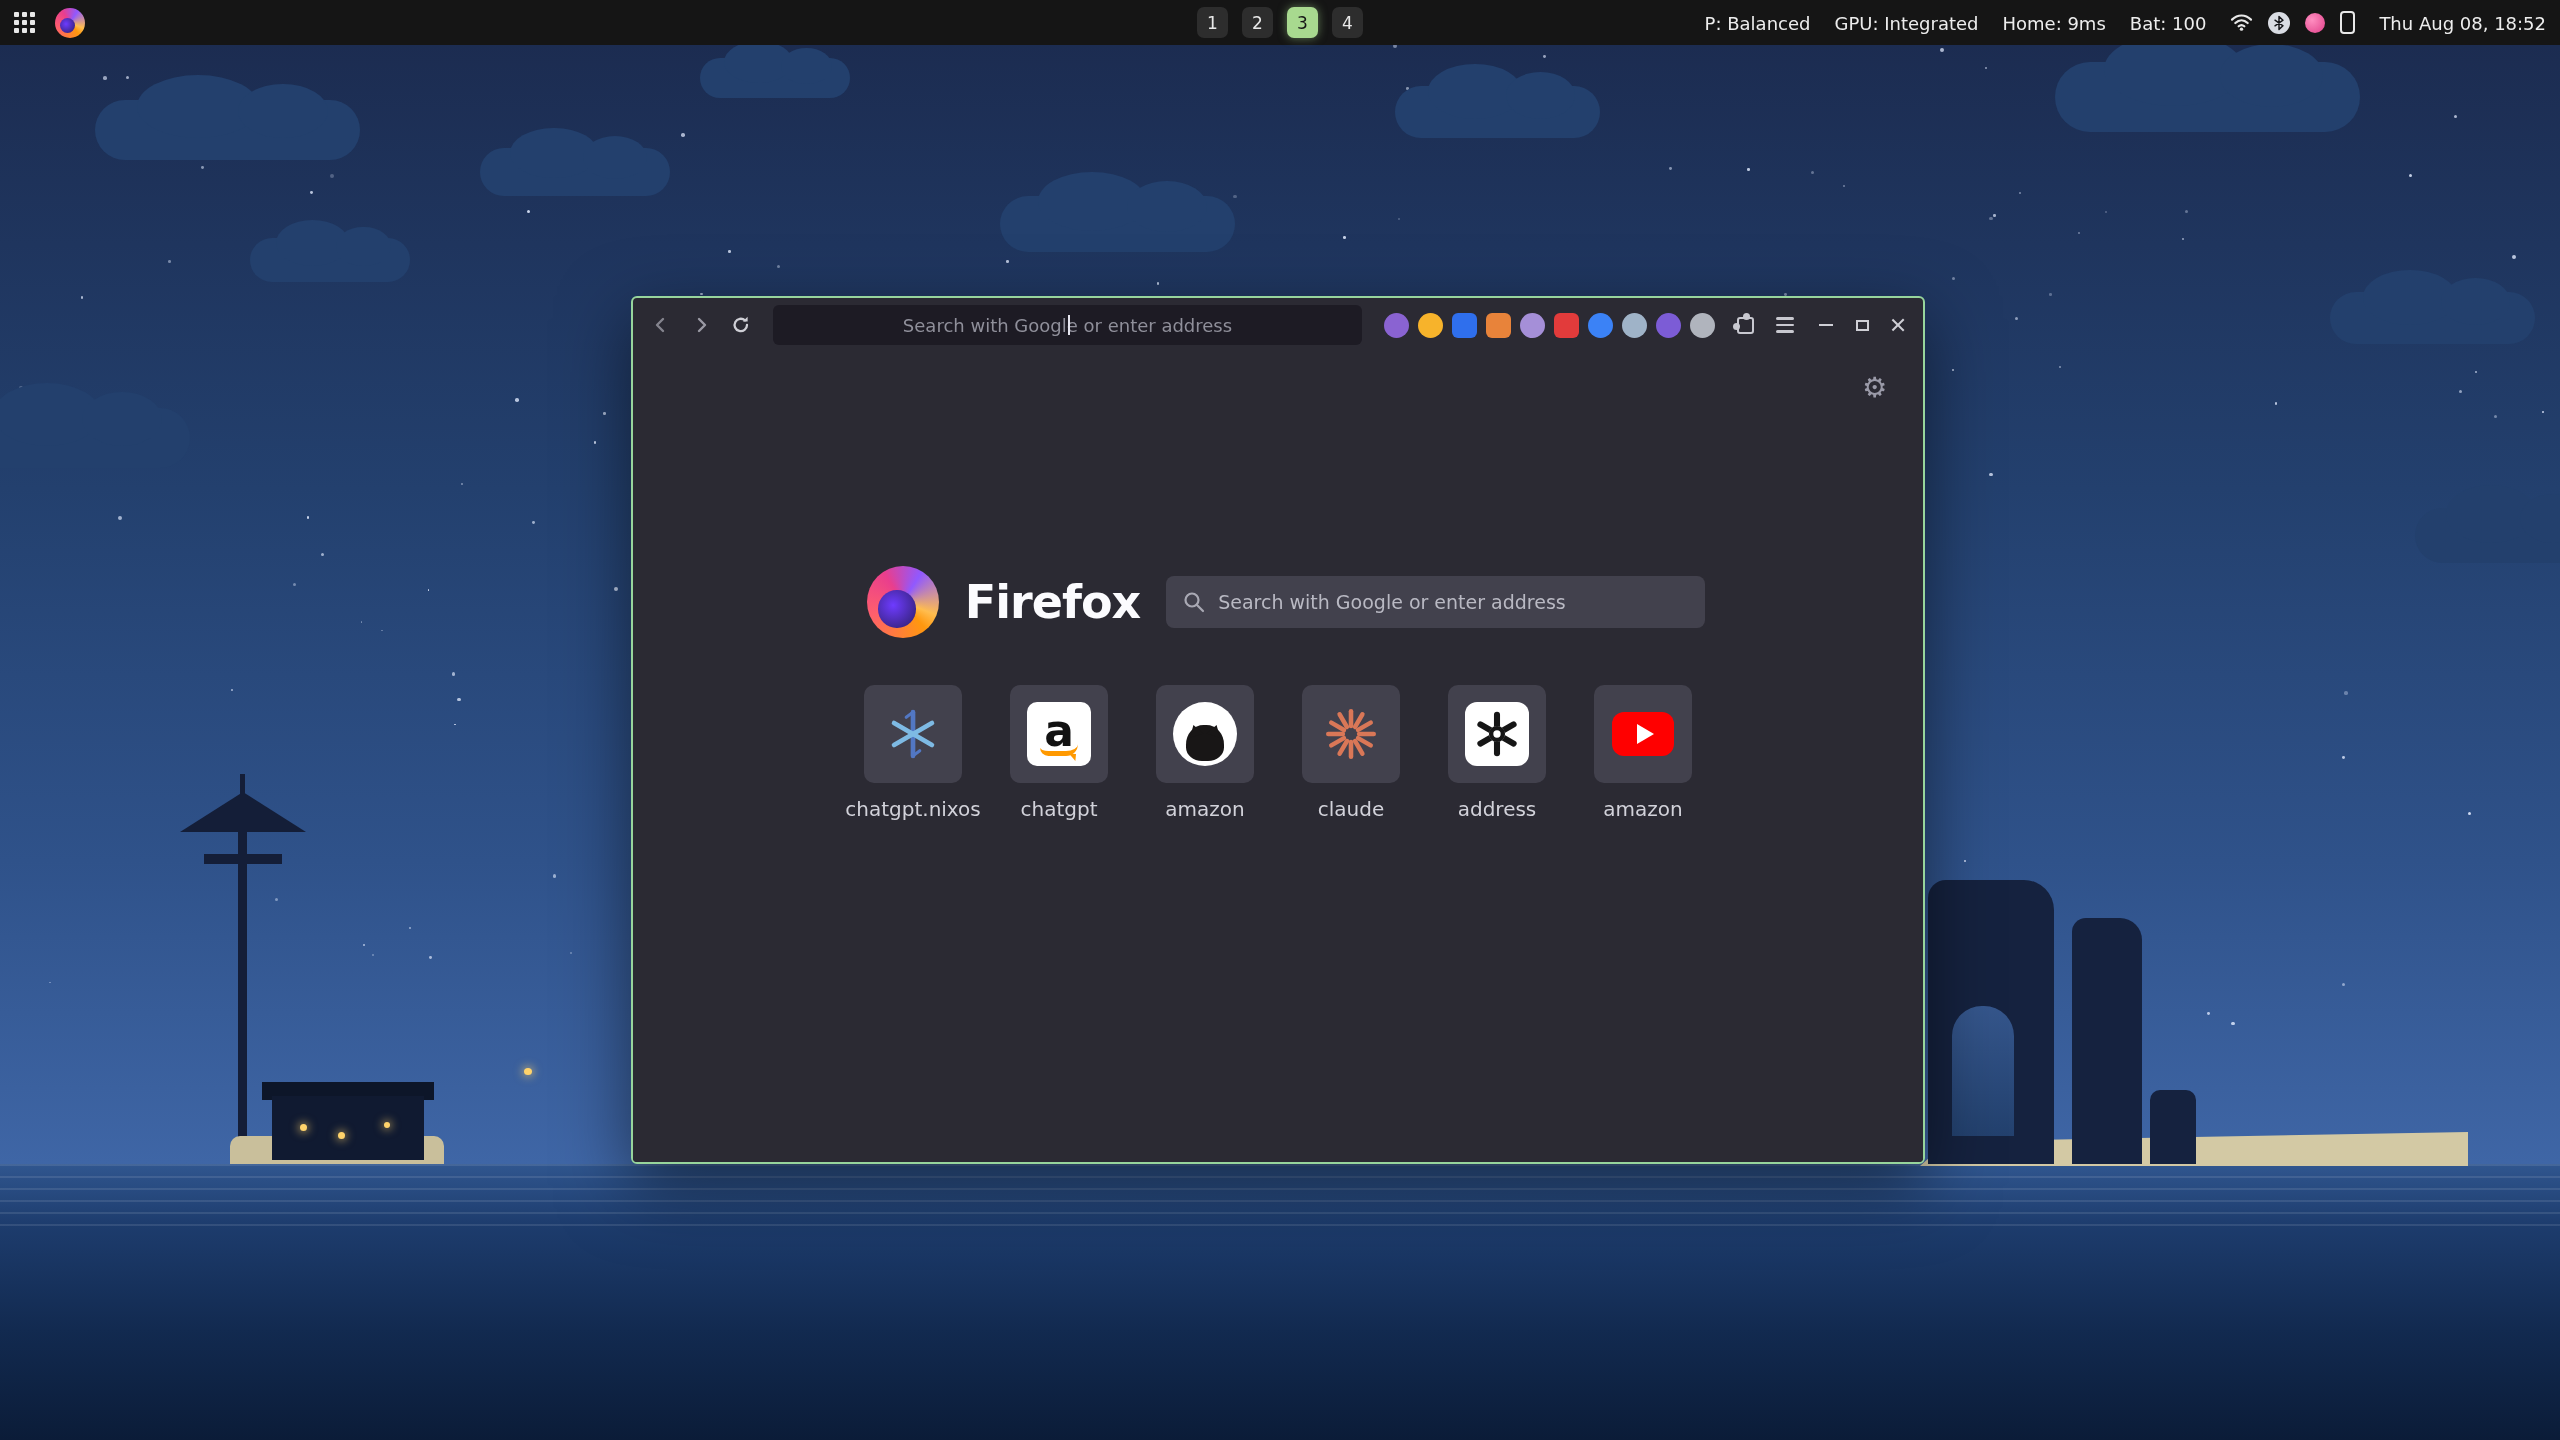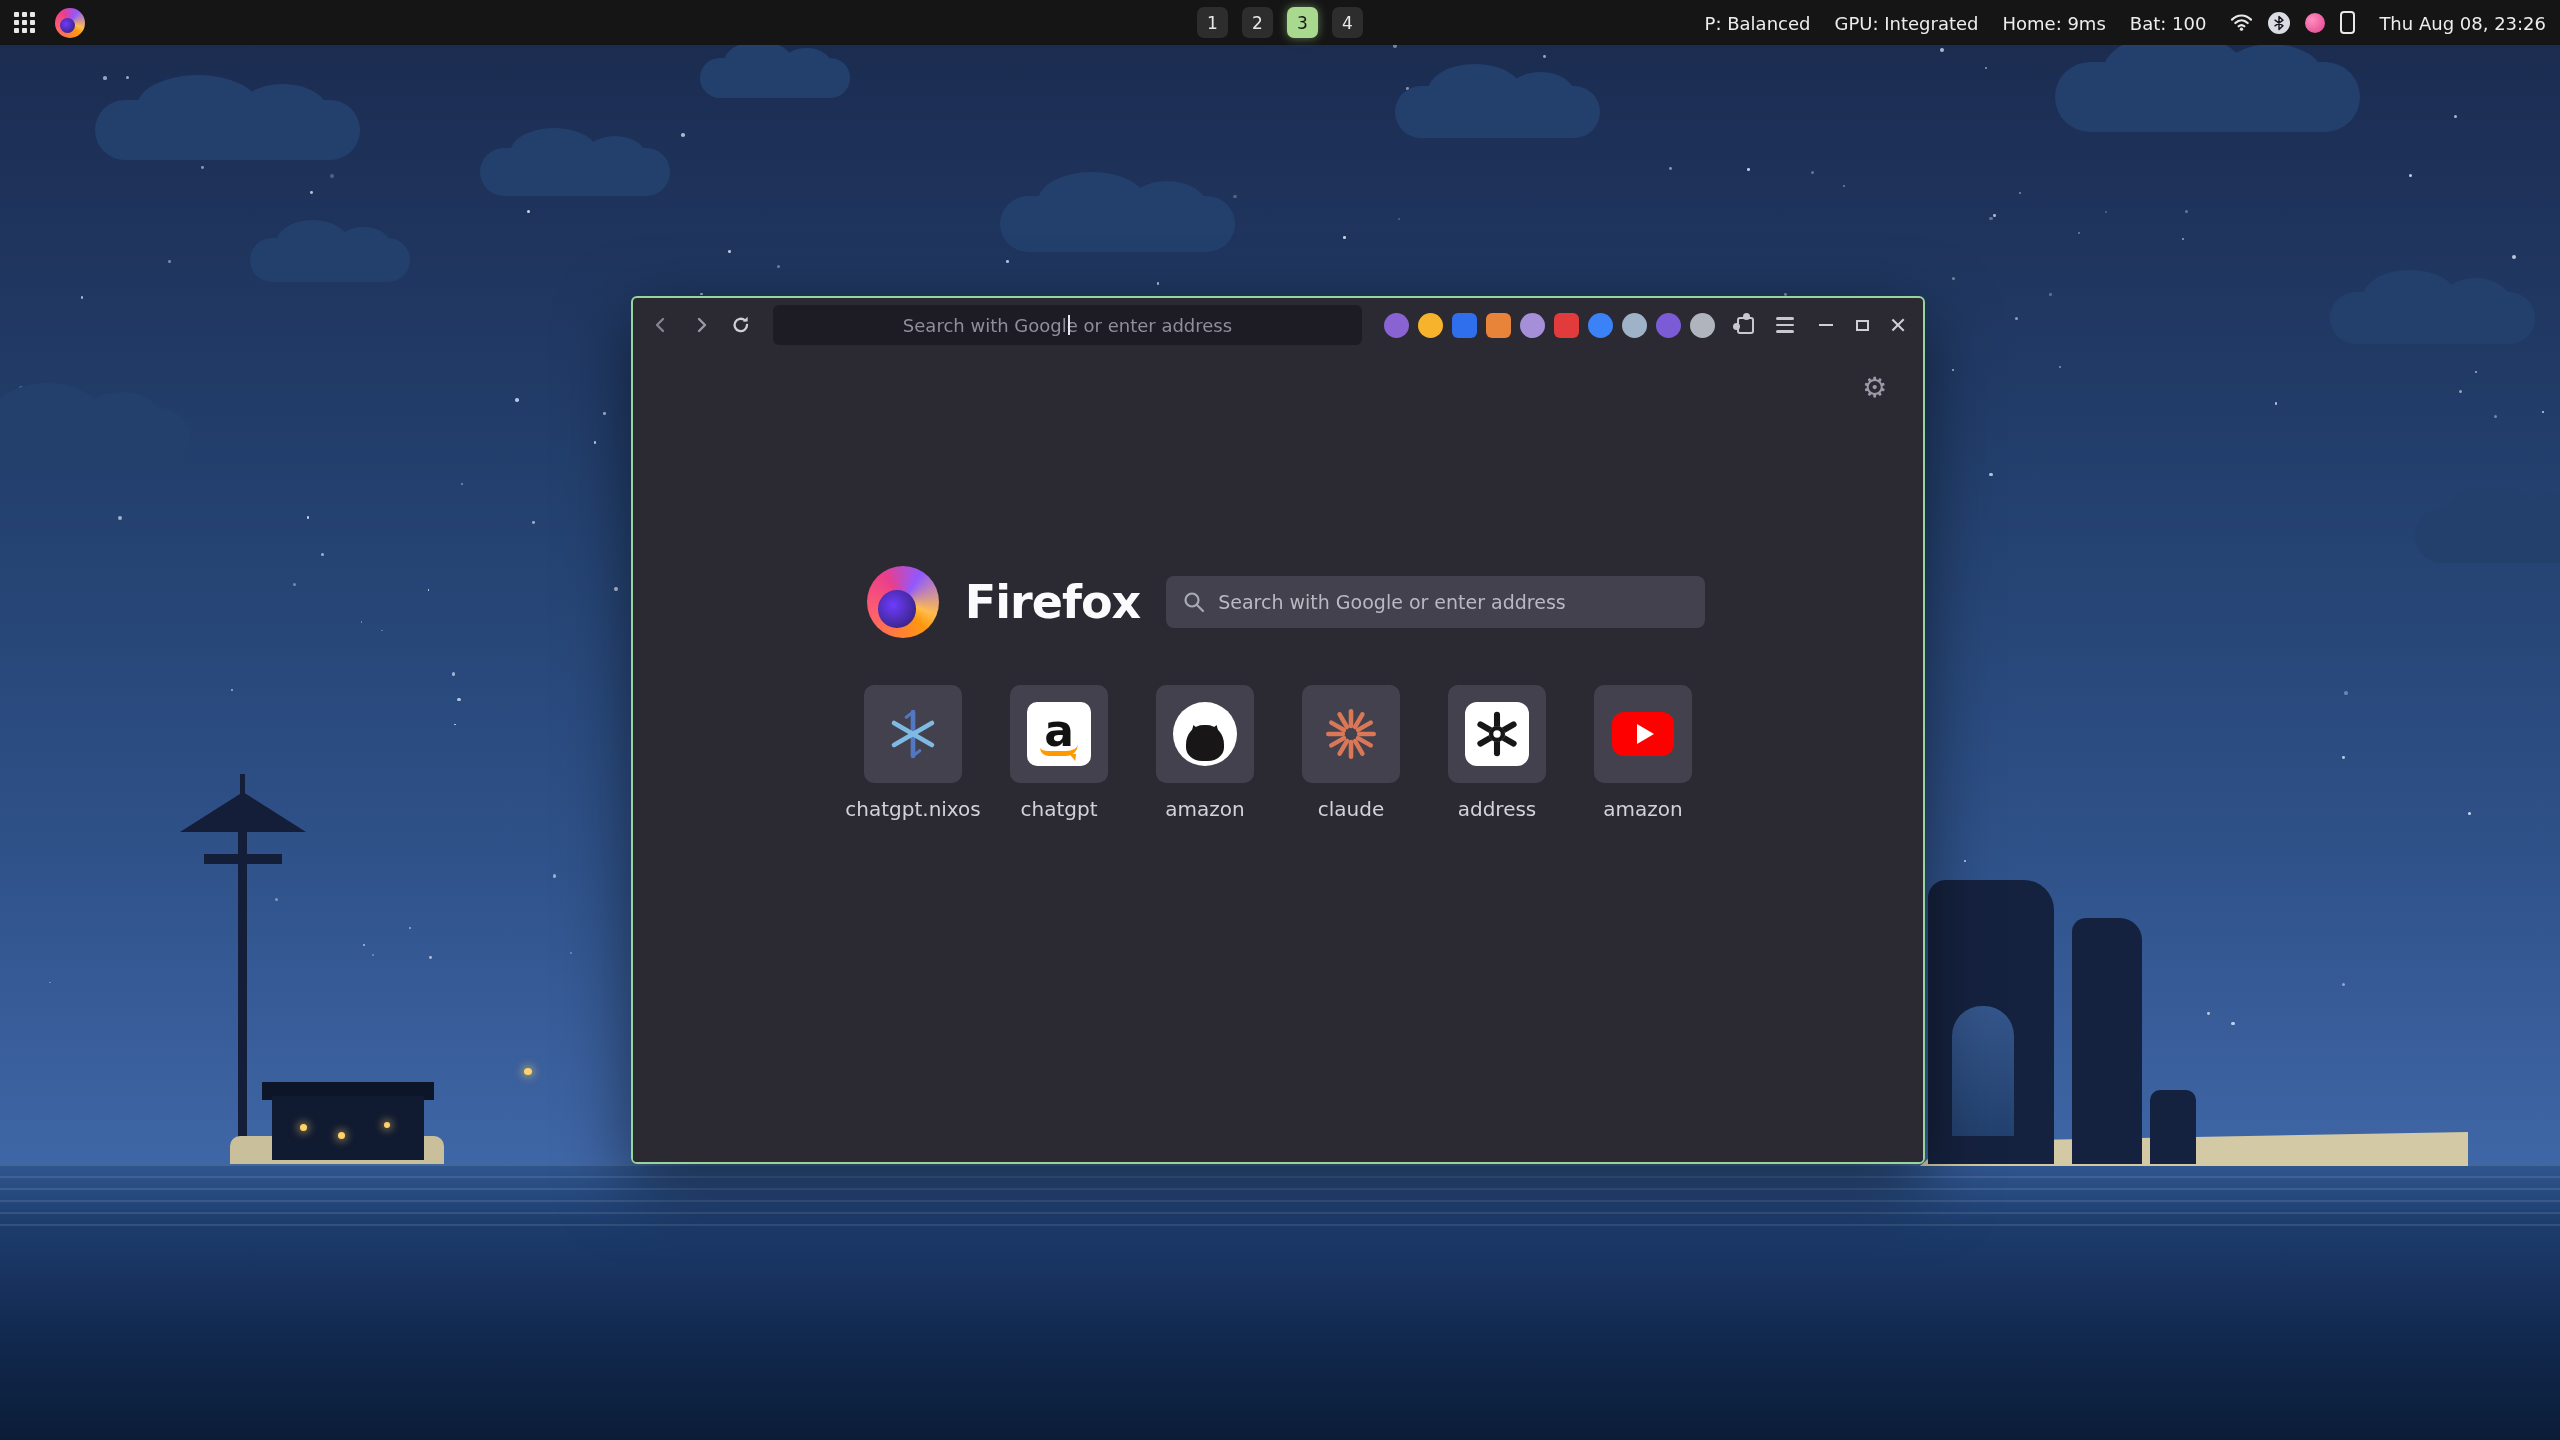--- a/index.html
+++ b/index.html
@@ -385,21 +385,21 @@
         <circle cx="12" cy="17" r="1.8" fill="#e8e8e8"></circle>
       </svg>
       <span class="bt-circle">
         <svg width="14" height="16" viewBox="0 0 16 20">
           <path d="M8 2 V18 M8 2 L13 6.5 L3 13.5 M8 18 L13 13.5 L3 6.5" stroke="#15161a" stroke-width="1.8" fill="none" stroke-linejoin="round" stroke-linecap="round"></path>
         </svg>
       </span>
       <span class="pink-dot"></span>
       <span class="tablet-outline"></span>
     </div>
-    <span>Thu Aug 08, 23:26</span>
+    <span>Thu Aug 08, 18:52</span>
   </div>
 </div>
 
 <div class="window">
   <div class="toolbar">
     <div class="tb-btn">
       <svg width="20" height="20" viewBox="0 0 20 20">
           <path d="M12 4 L6 10 L12 16" stroke="#84848e" stroke-width="2.4" fill="none" stroke-linecap="round" stroke-linejoin="round"></path>
         </svg>
     </div>

